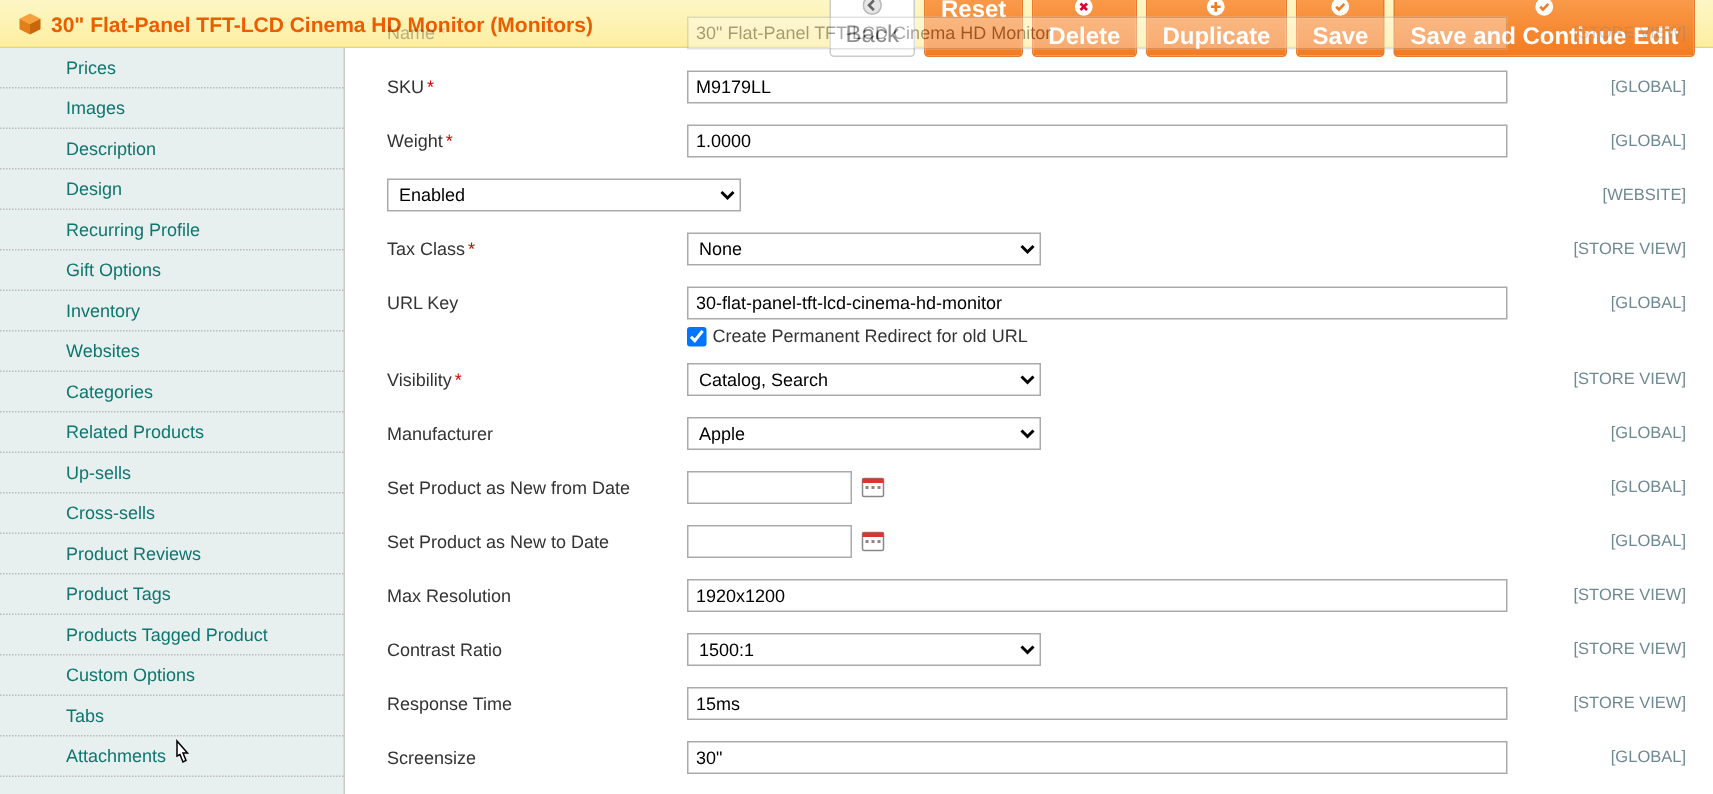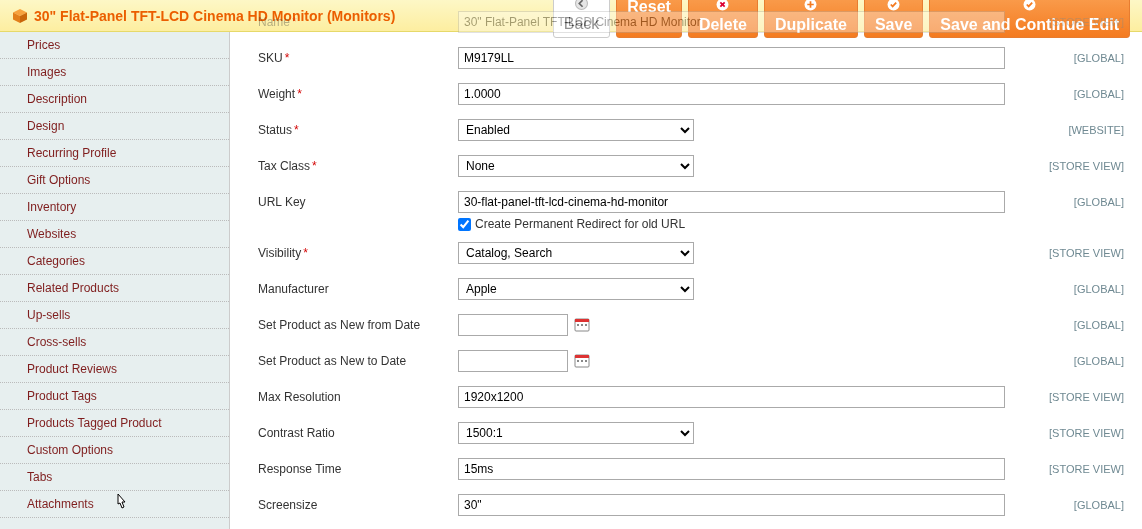--- a/index.html
+++ b/index.html
@@ -8,21 +8,21 @@
 .header-left { display: flex; align-items: center; gap: 6px; }
 .cube-icon { width: 16px; height: 16px; }
 .page-title { color: #eb5e00; font-weight: bold; font-size: 14px; }
 .header-buttons { display: flex; gap: 6px; }
 .btn { display: inline-flex; align-items: center; gap: 5px; padding: 3px 10px; border-radius: 3px; font-size: 16px; font-weight: bold; cursor: pointer; border: 1px solid; color: #fff; flex-direction: column; }
 .btn-back { background: #fff; color: #555; border-color: #ccc; font-weight: normal; padding: 2px 10px; }
 .btn-orange { background: linear-gradient(#fa9e4f, #f47b20); border-color: #e77c30; text-align: center; }
 .btn-ico { width: 13px; height: 13px; display: inline-block; }
 .main { display: flex; }
 .sidebar { width: 230px; background: #e7efef; border-right: 1px solid #ccc; }
-.sidebar-item { padding: 6px 10px 6px 27px; border-bottom: 1px dotted #bbb; color: #7f1d1d; cursor: pointer; font-size: 12px; }
+.sidebar-item { padding: 6px 10px 6px 44px; border-bottom: 1px dotted #bbb; color: #0f766e; cursor: pointer; font-size: 12px; }
 .content { flex: 1; padding: 0 18px 10px 28px; }
 .form-row { display: flex; align-items: center; padding: 7px 0; }
 .form-label { width: 200px; color: #333; font-size: 12px; }
 .req { color: #d40707; margin-left: 2px; }
 .form-control-wrap { flex: 1; display: flex; align-items: center; }
 .inp-text { width: 547px; padding: 3px 5px; border: 1px solid #aaa; font-size: 12px; height: 22px; }
 .inp-select { width: 236px; padding: 2px 3px; border: 1px solid #aaa; font-size: 12px; height: 22px; background: #fff; }
 .inp-date { width: 110px; padding: 3px 5px; border: 1px solid #aaa; font-size: 12px; height: 22px; }
 .scope { width: 90px; text-align: right; color: #6f8992; font-size: 11px; }
 .checkbox-row { padding-left: 200px; margin-top: -3px; margin-bottom: 4px; display: flex; align-items: center; gap: 4px; color: #333; font-size: 12px; }
@@ -126,21 +126,20 @@
 
     <div class="form-row">
       <div class="form-label"><span>Weight</span><span class="req">*</span></div>
       <div class="form-control-wrap">
           <input class="inp-text" value="1.0000" style="">
         </div>
       <div class="scope">[GLOBAL]</div>
     </div>
 
     <div class="form-row">
-      <div class="form-label"><span>Status</span><span class="req">*</span></div>
       <div class="form-control-wrap">
           <select class="inp-select"><option>Enabled</option></select>
         </div>
       <div class="scope">[WEBSITE]</div>
     </div>
 
     <div class="form-row">
       <div class="form-label"><span>Tax Class</span><span class="req">*</span></div>
       <div class="form-control-wrap">
           <select class="inp-select"><option>None</option></select>

